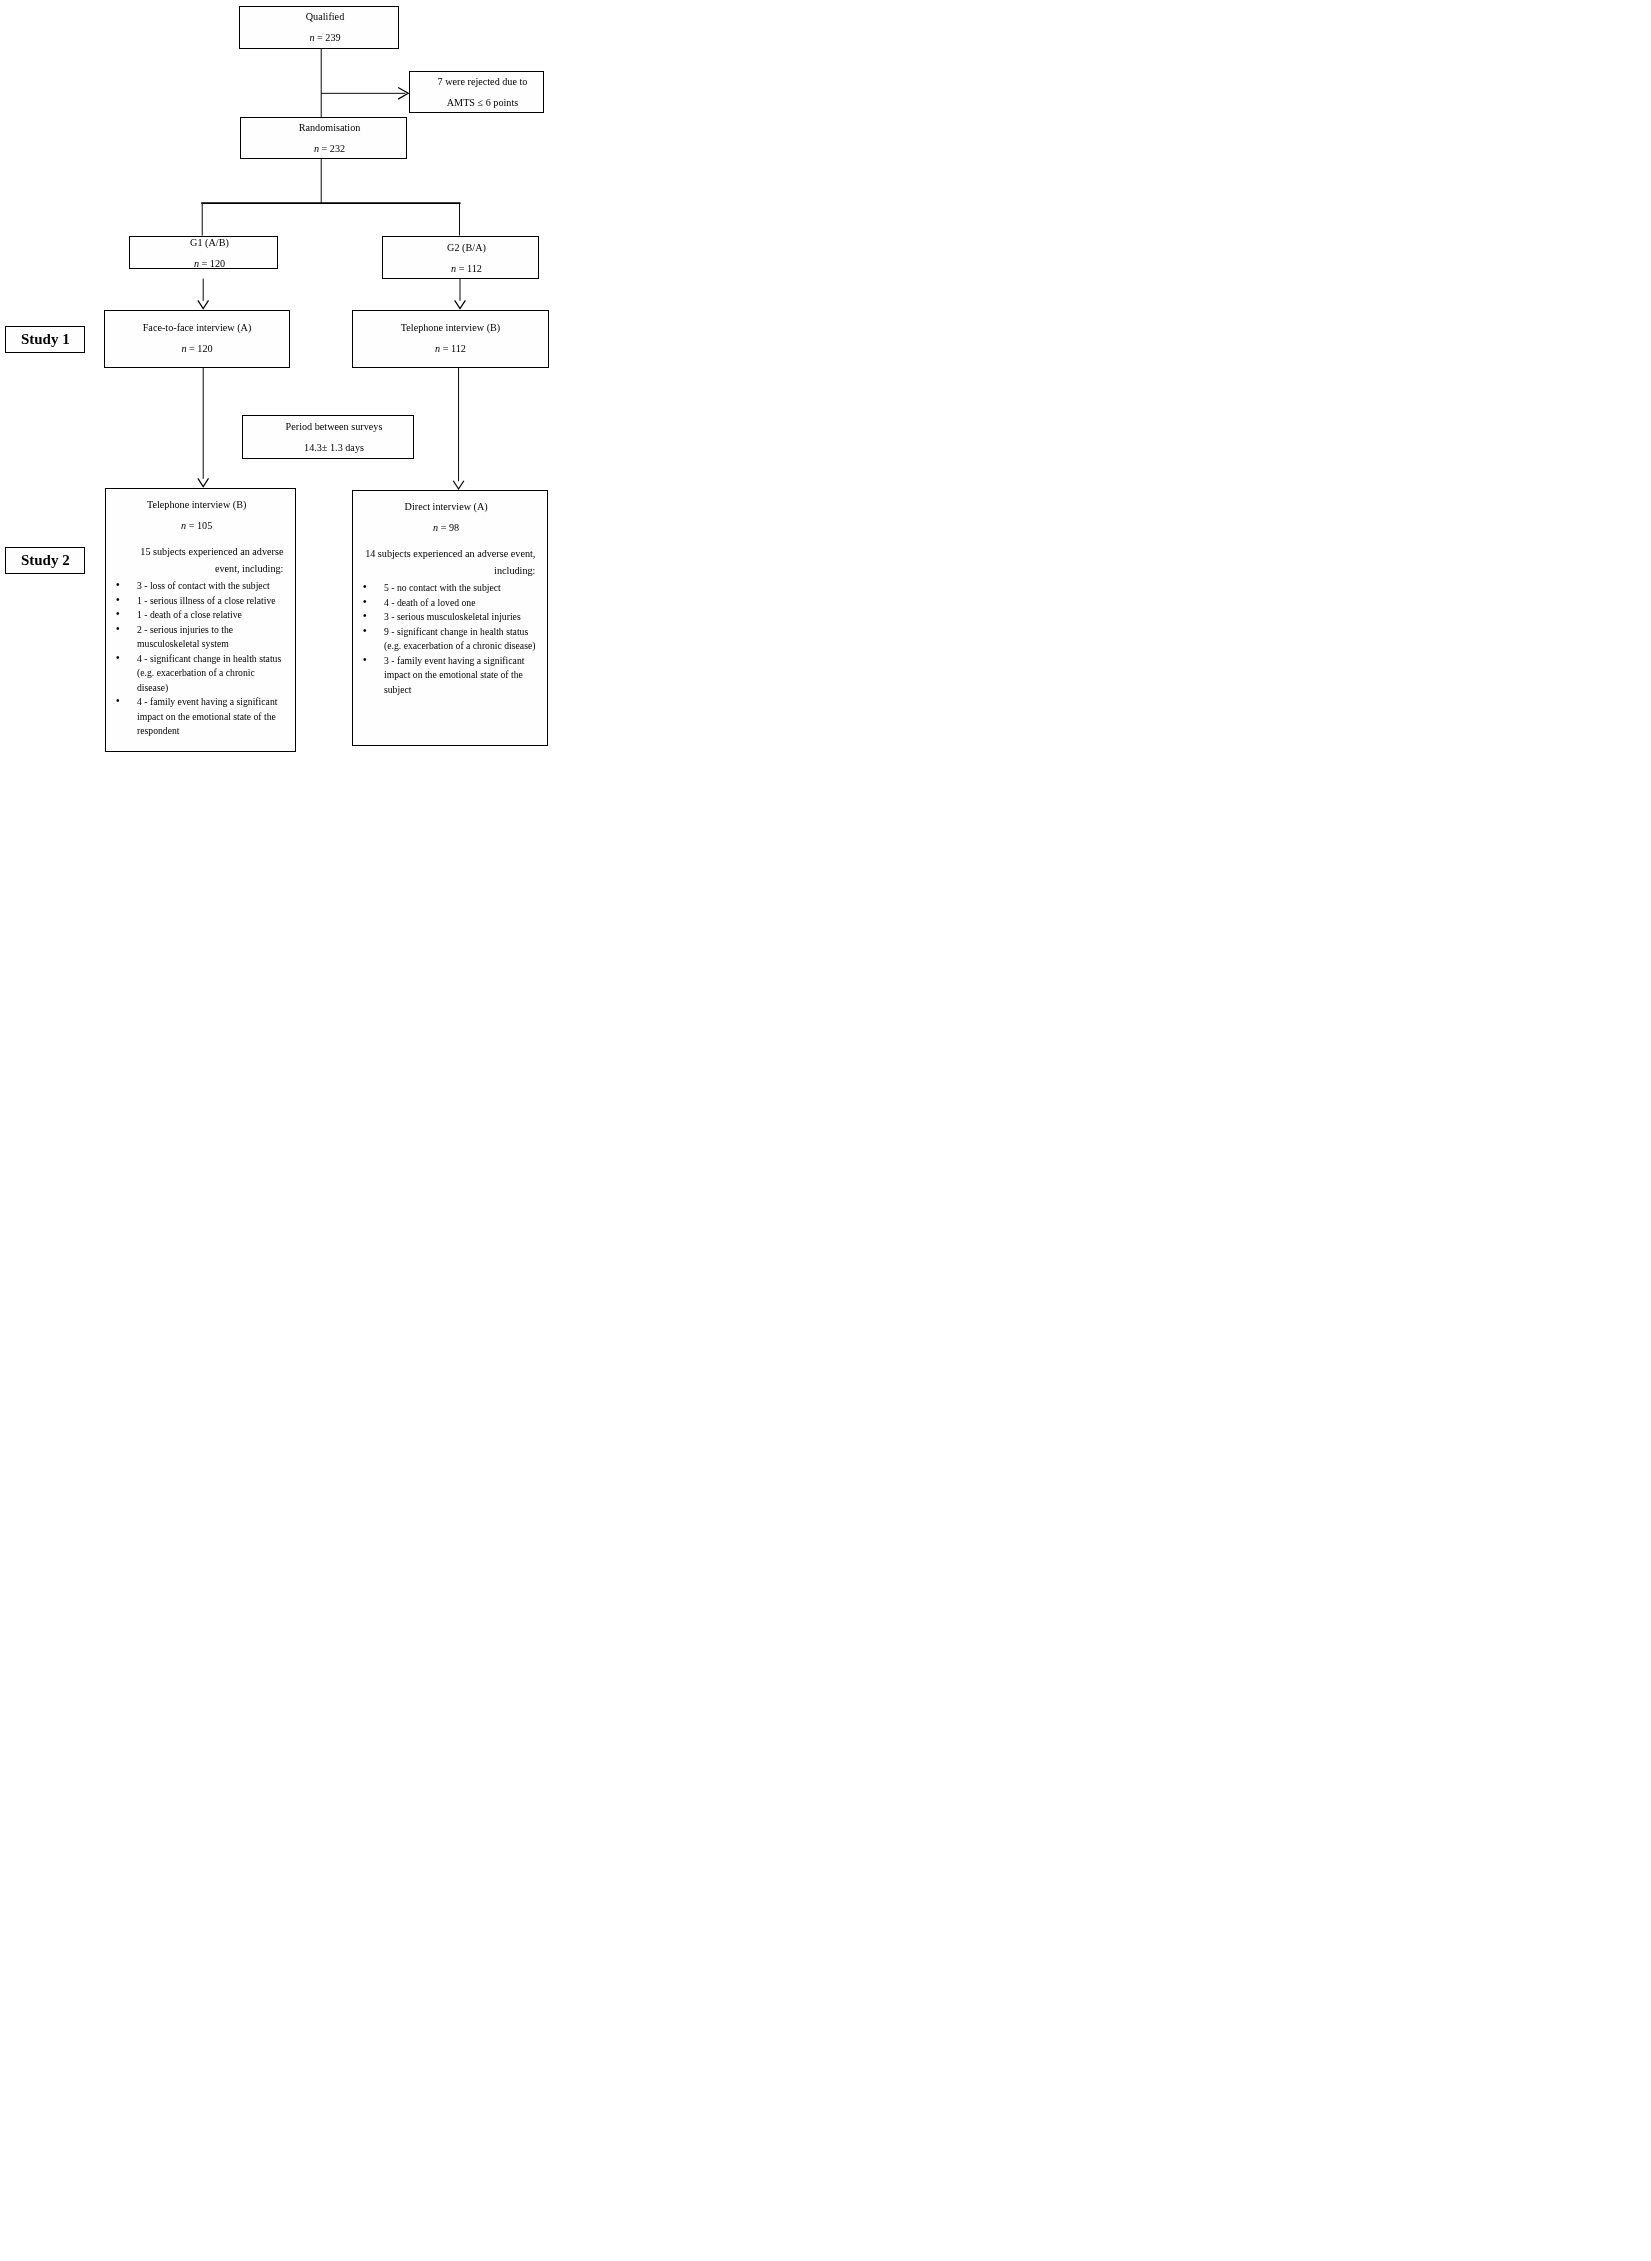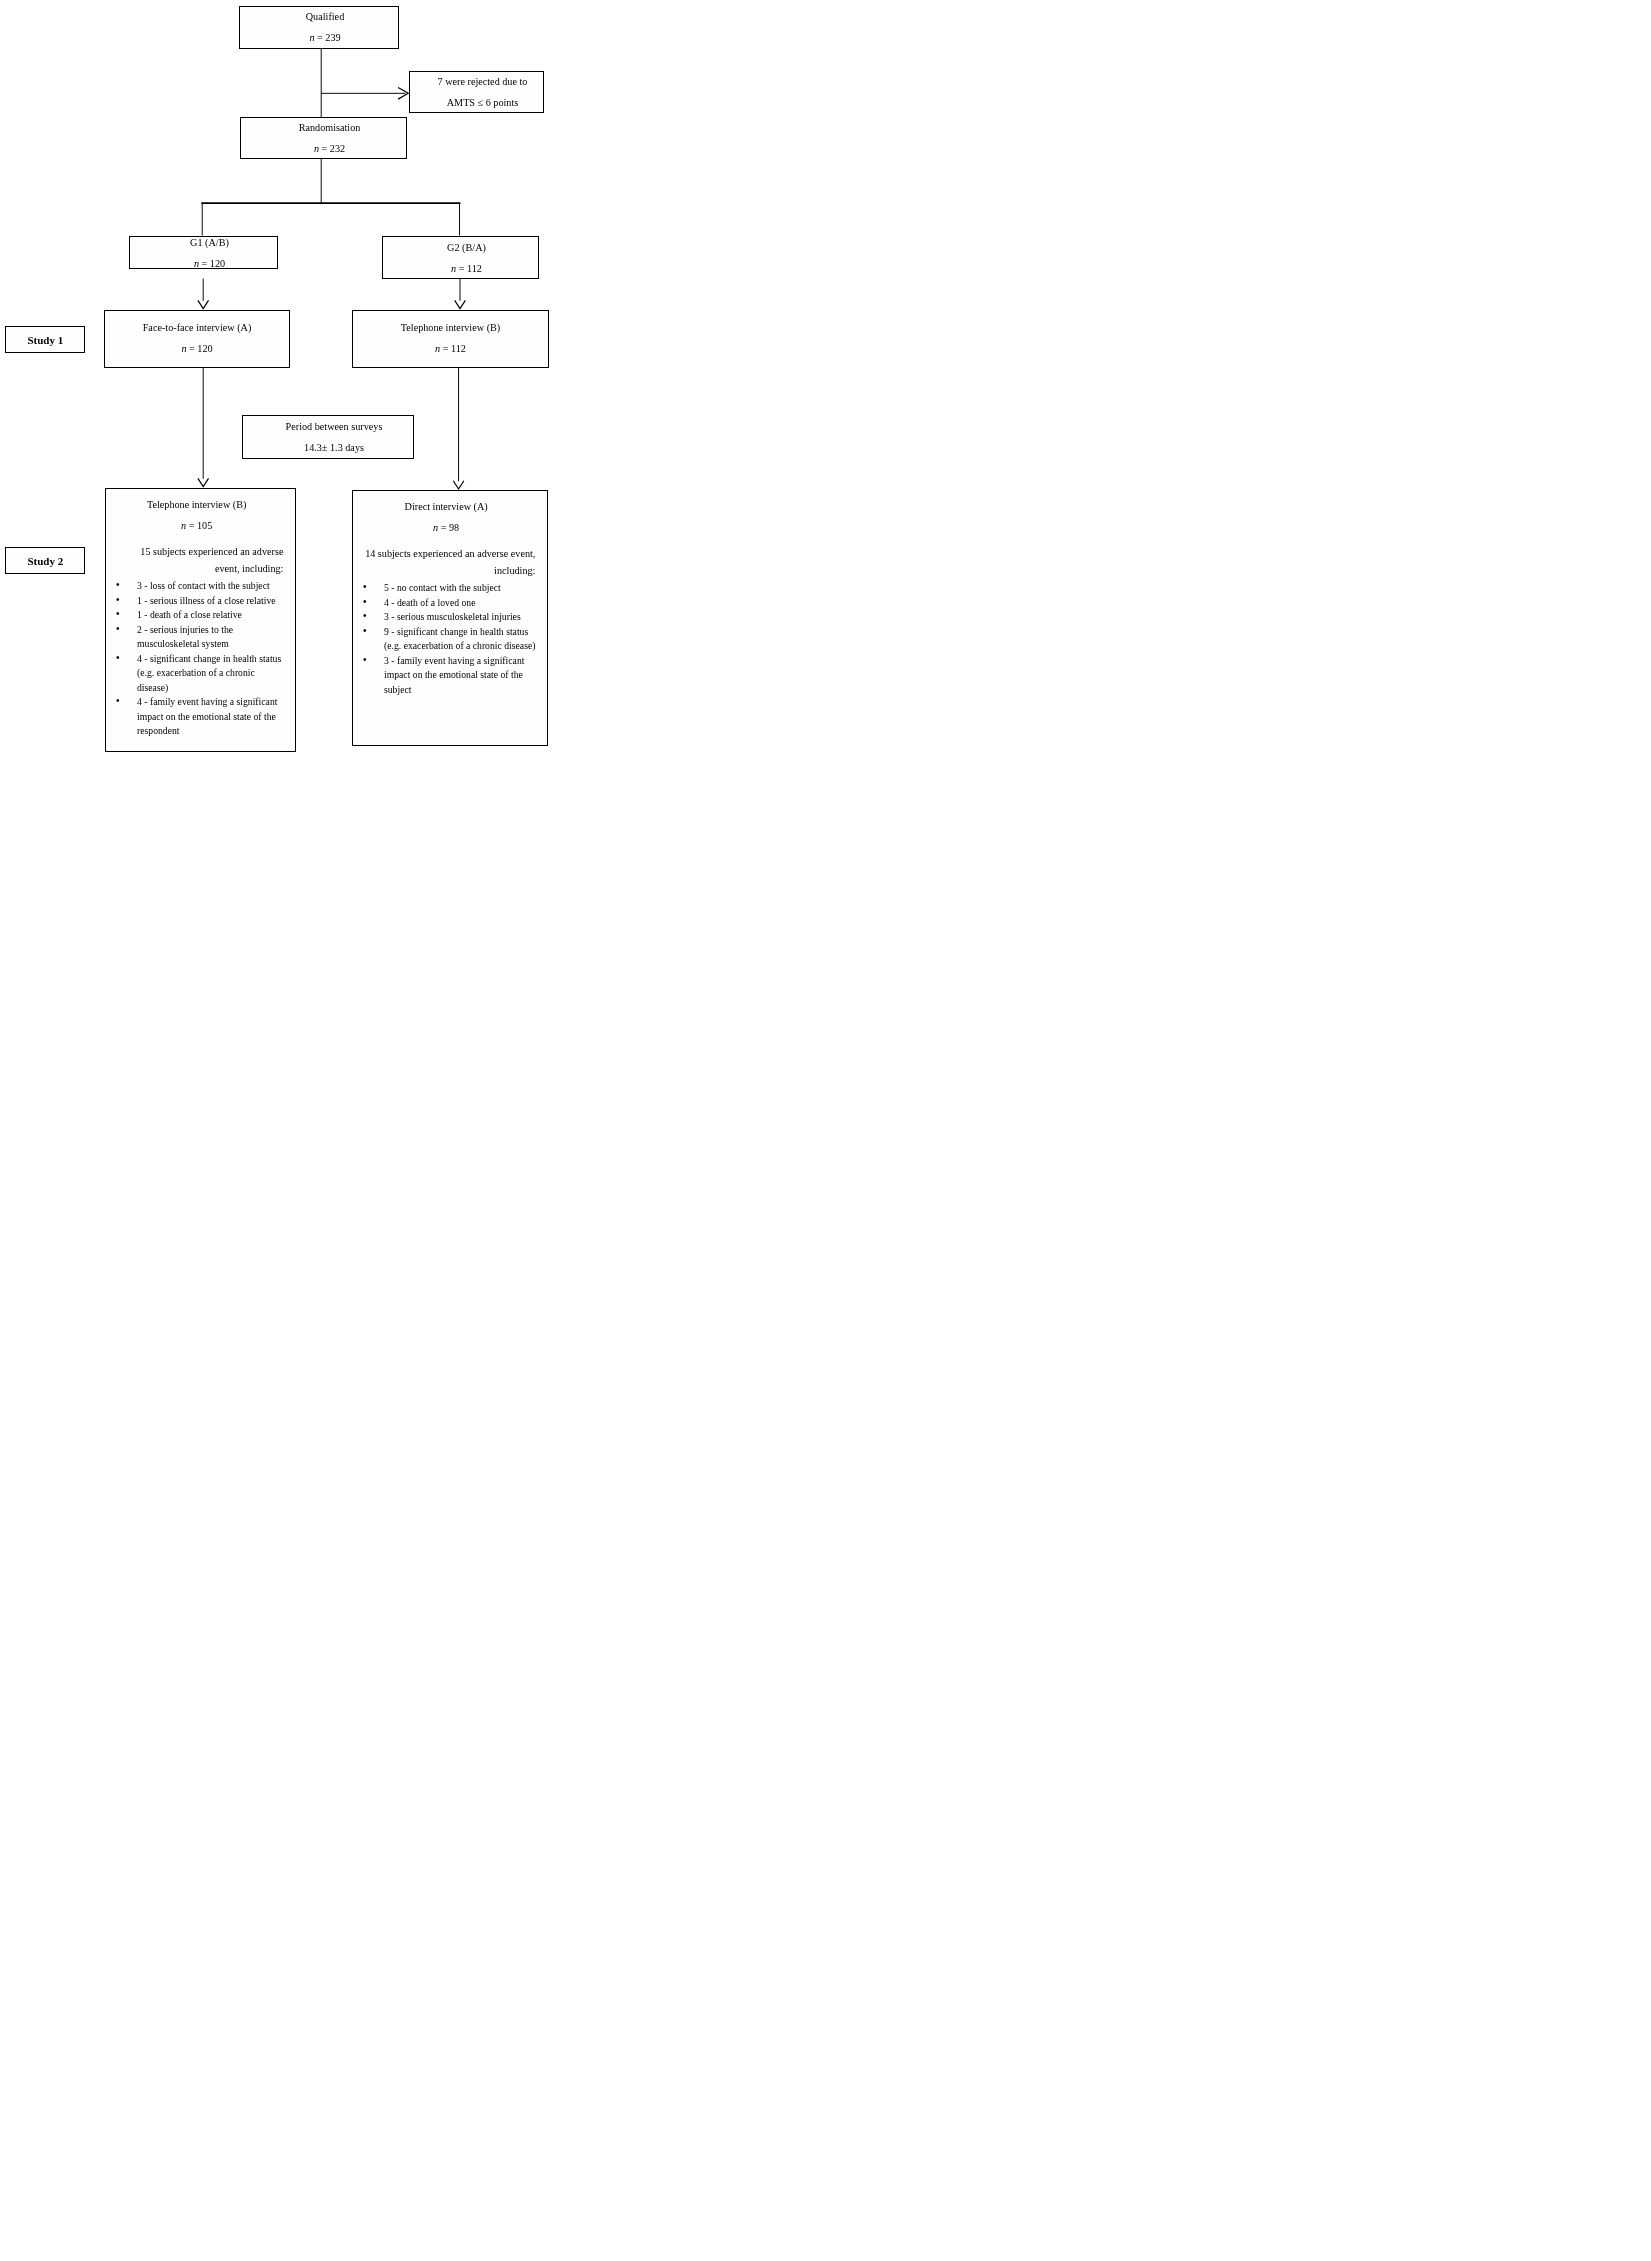--- a/index.html
+++ b/index.html
@@ -12,21 +12,21 @@
   .box{
     position:absolute;box-sizing:border-box;background:#fefefe;
     border:1px solid #000;text-align:center;font-size:10.2px;
   }
   .center2{display:flex;flex-direction:column;justify-content:center;align-items:center;padding-left:12px;}
   .topalign{display:flex;flex-direction:column;justify-content:flex-start;padding-top:5.8px;}
   .bline{line-height:21px;white-space:nowrap;}
   .it{font-style:italic;}
   .label-box{
     display:flex;align-items:center;justify-content:center;
-    font-weight:bold;font-size:11px;background:#fefefe;
+    font-weight:bold;font-size:15px;background:#fefefe;
   }
   .big{padding:4.8px 7.7px 3.9px 0;text-align:center;}
   .big .bt{line-height:21px;}
   .big .summary{margin:6.8px 3.9px 1.9px 7.7px;font-size:10.2px;line-height:17.4px;text-align:right;}
   .big ul{list-style:none;margin:0;padding:0;text-align:left;font-size:9.7px;}
   .big li{position:relative;padding-left:31px;line-height:14.5px;margin:0;}
   .big li::before{content:"\2022";position:absolute;left:9.7px;top:0;font-size:11.6px;line-height:14.5px;}
 </style>
 </head>
 <body>

